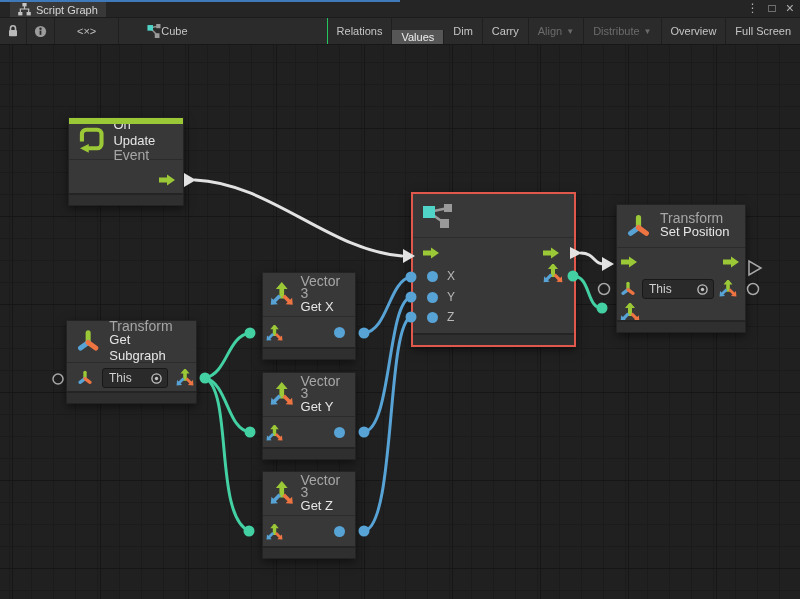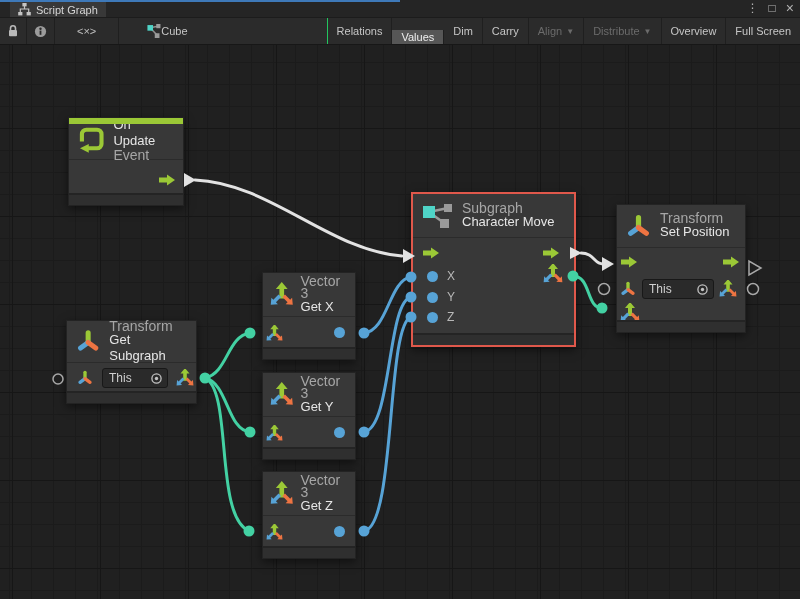--- a/index.html
+++ b/index.html
@@ -198,24 +198,20 @@
         <use href="#flow-arrow" class="fill-green"></use>
       </svg>
     <div class="node-footer"></div>
   </div>
 
   <div class="node selected" style="left:411px;top:192px;width:165px;height:155px;">
     <div class="node-header" style="height:44px;">
       <svg width="32" height="26" viewBox="0 0 32 26">
           <use href="#subgraph"></use>
         </svg>
-      <div>
-        <div class="node-sub">Subgraph</div>
-        <div class="node-title">Character Move</div>
-      </div>
     </div>
     <svg class="abs" style="left:10px;top:53px;" width="17" height="12" viewBox="0 0 17 12">
         <use href="#flow-arrow" class="fill-green"></use>
       </svg>
     <svg class="abs" style="right:14px;top:53px;" width="17" height="12" viewBox="0 0 17 12">
         <use href="#flow-arrow" class="fill-green"></use>
       </svg>
     <div class="pdot" style="left:14px;top:77px;"></div>
     <div class="pdot" style="left:14px;top:98px;"></div>
     <div class="pdot" style="left:14px;top:118px;"></div>

